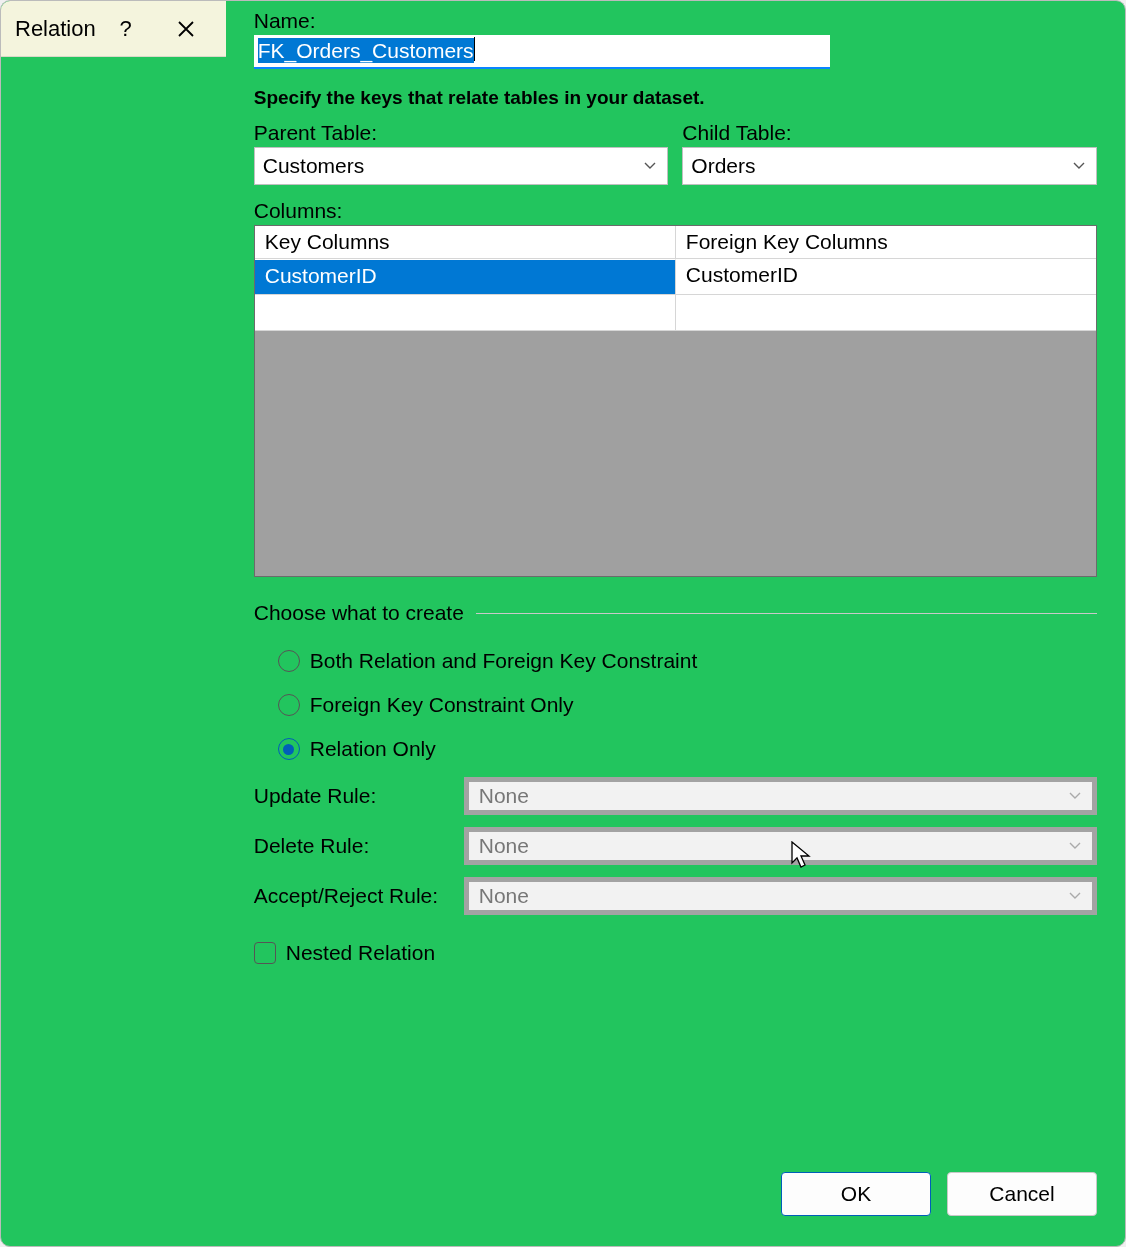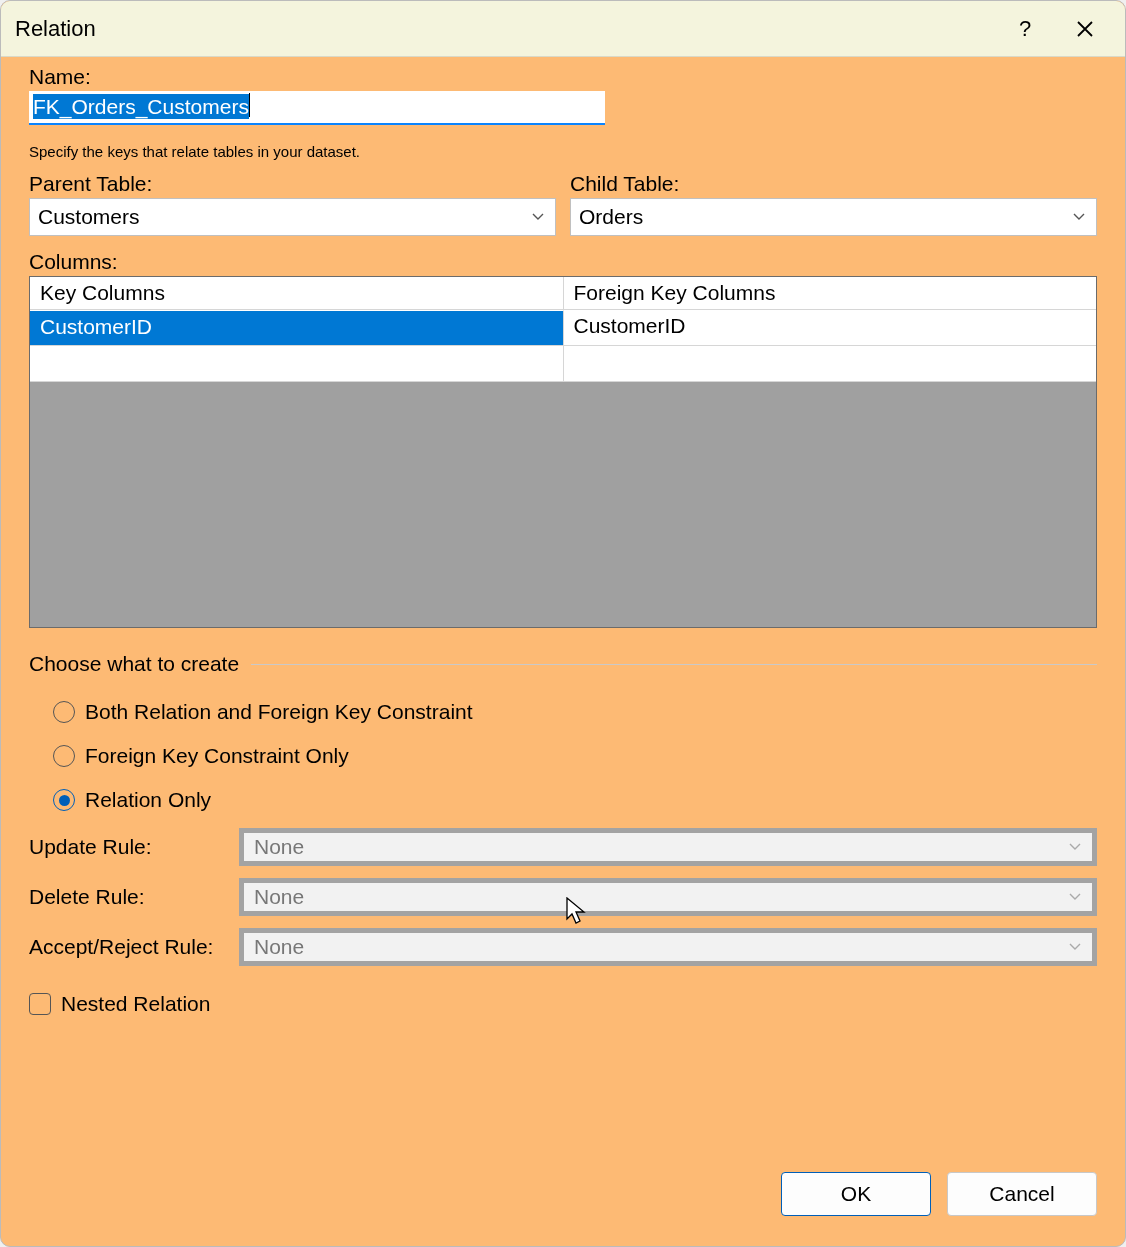--- a/index.html
+++ b/index.html
@@ -7,26 +7,26 @@
     margin: 0;
     padding: 0;
     font-family: "Segoe UI", Tahoma, sans-serif;
     font-size: 20px;
     color: #000;
     background: #f0f0f0;
   }
   .dialog {
     width: 1126px;
     height: 1247px;
-    background: #fdba74;
+    background: #22c55e;
     border: 1px solid #bbb;
     border-radius: 10px;
     overflow: hidden;
     display: flex;
-    flex-direction: column;
+    flex-direction: row;
   }
   .titlebar {
     background: #f4f4dd;
     display: flex;
     align-items: center;
     padding: 0 10px;
     height: 56px;
     border-bottom: 1px solid #d9d9c8;
   }
   .titlebar .title {
@@ -71,22 +71,23 @@
   }
   .caret {
     display:inline-block;
     width:1px;
     height:24px;
     background:#000;
     vertical-align: -3px;
     margin-left:0px;
   }
   .instruction {
-    font-size: 15px;
+    font-size: 19px;
     margin-bottom: 12px;
+    font-weight: bold;
   }
   .tables-row {
     display: flex;
     gap: 14px;
     margin-bottom: 14px;
   }
   .tables-row .col {
     flex: 1;
     display: flex;
     flex-direction: column;

